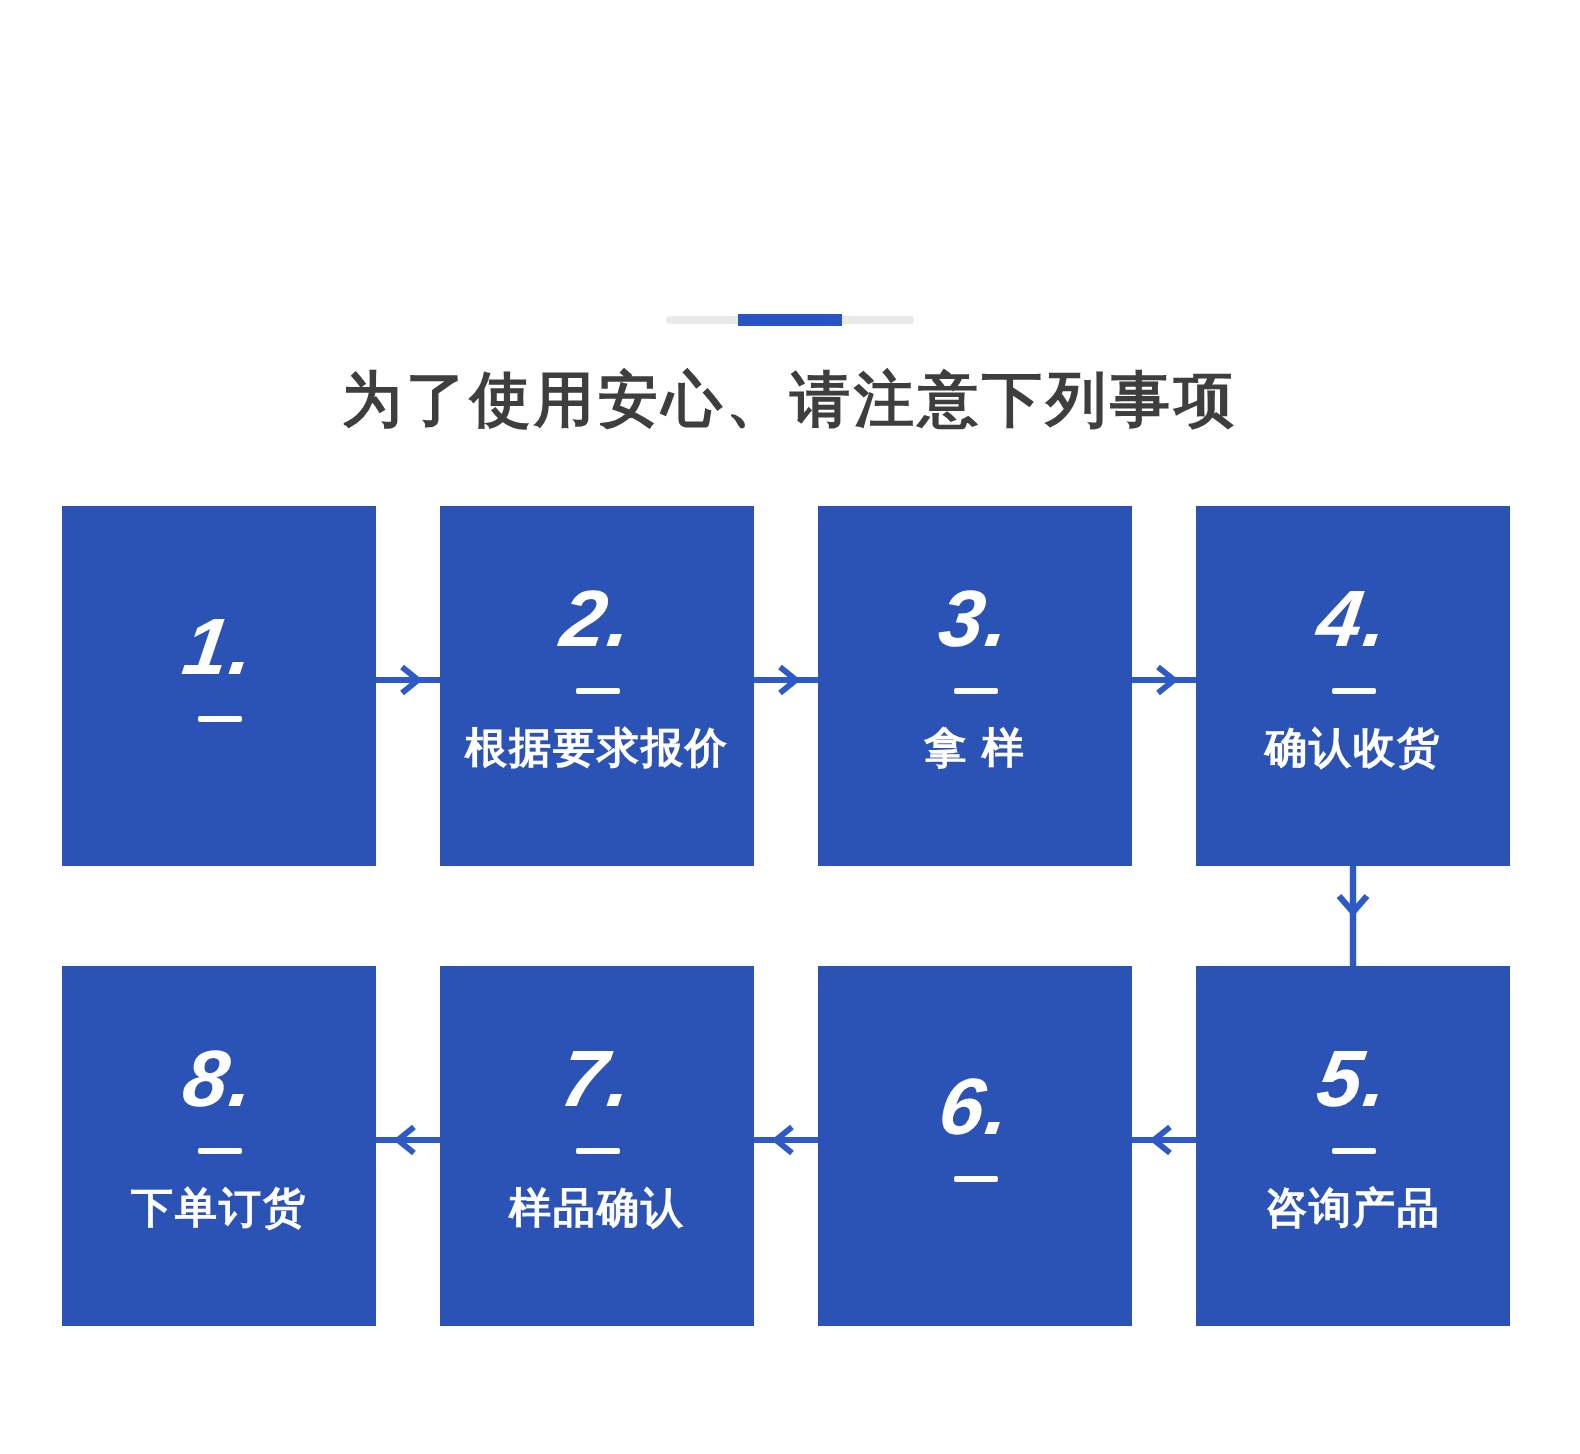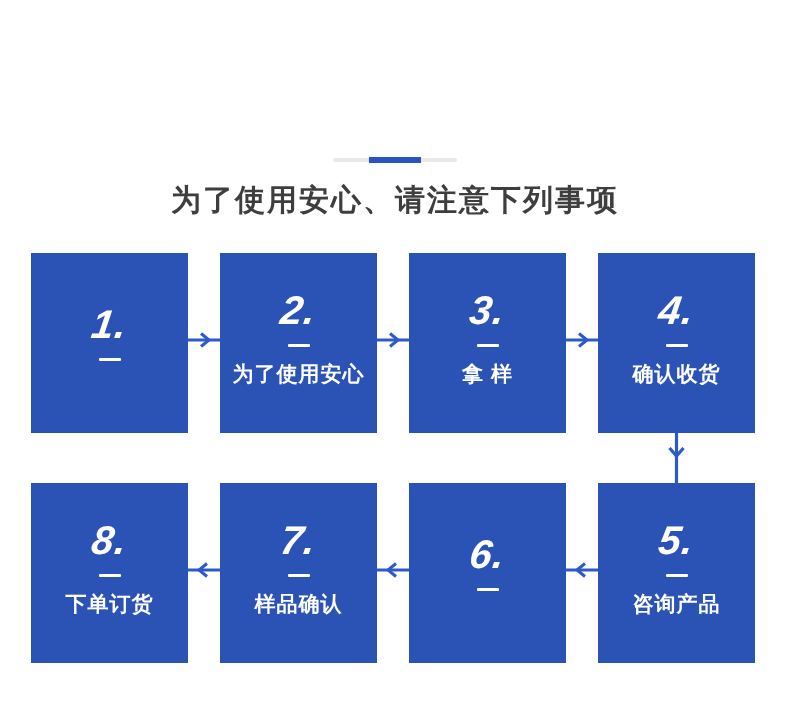--- a/index.html
+++ b/index.html
@@ -150,21 +150,21 @@
 
   <p class="page-subtitle">为了使用安心、请注意下列事项</p>
 
   <div class="step r1 c1">
     <div class="step-number">1.</div>
     <div class="step-dash"></div>
   </div>
   <div class="step r1 c2">
     <div class="step-number">2.</div>
     <div class="step-dash"></div>
-    <div class="step-label">为了使用安心</div>
+    <div class="step-label">根据要求报价</div>
   </div>
   <div class="step r1 c3">
     <div class="step-number">3.</div>
     <div class="step-dash"></div>
     <div class="step-label">拿 样</div>
   </div>
   <div class="step r1 c4">
     <div class="step-number">4.</div>
     <div class="step-dash"></div>
     <div class="step-label">确认收货</div>

